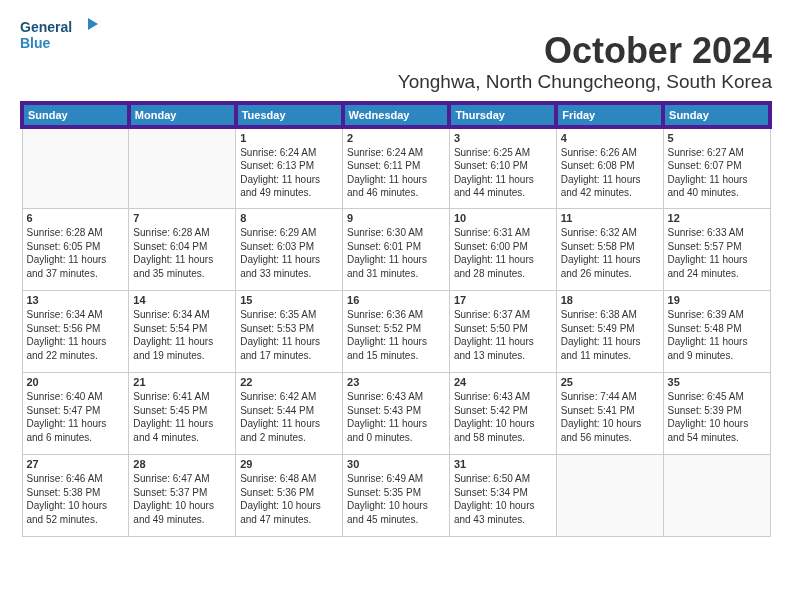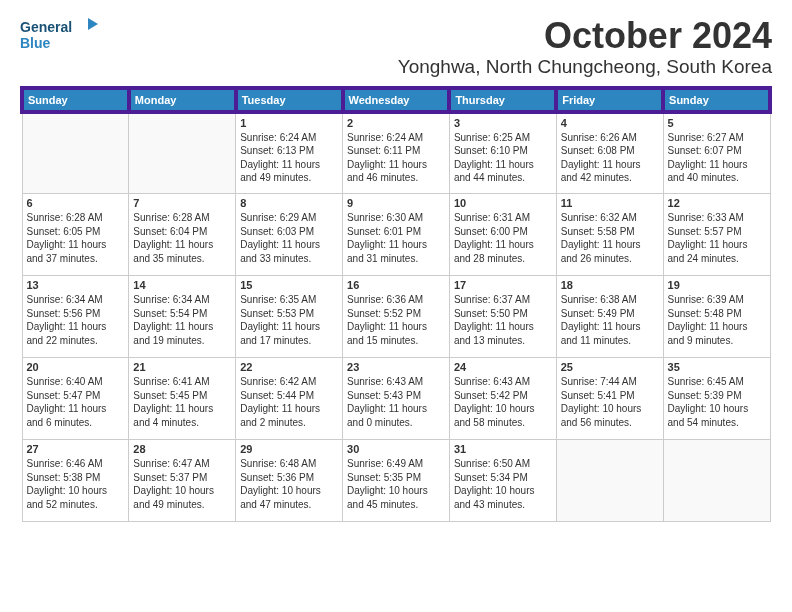--- a/index.html
+++ b/index.html
@@ -21,20 +21,21 @@
       align-items: flex-start;
       margin-bottom: 8px;
     }
     .logo {
       display: flex;
       flex-direction: column;
       align-items: flex-start;
     }
     .title-section {
       text-align: right;
+      margin-top: 15px;
     }
     .month-title {
       font-size: 36px;
       font-weight: bold;
       color: #333;
       line-height: 1.1;
     }
     .location-title {
       font-size: 19px;
       color: #333;

